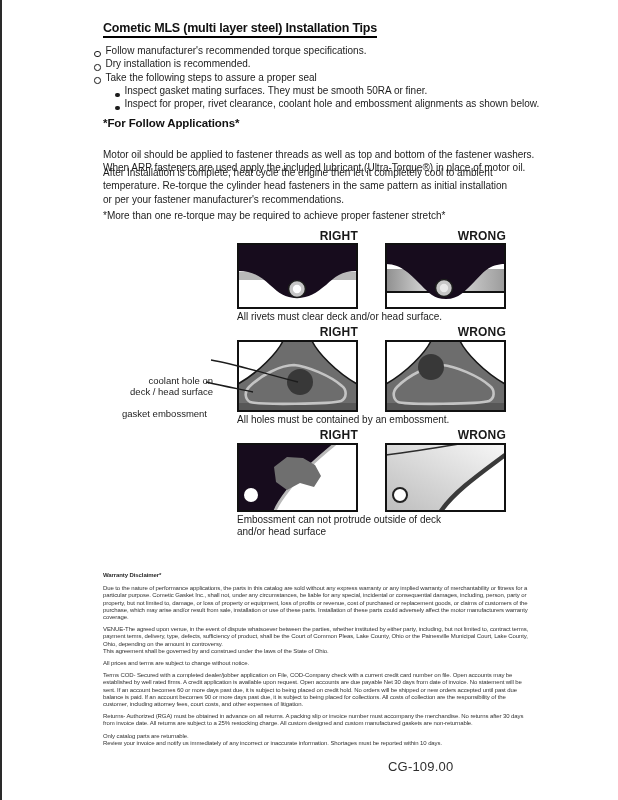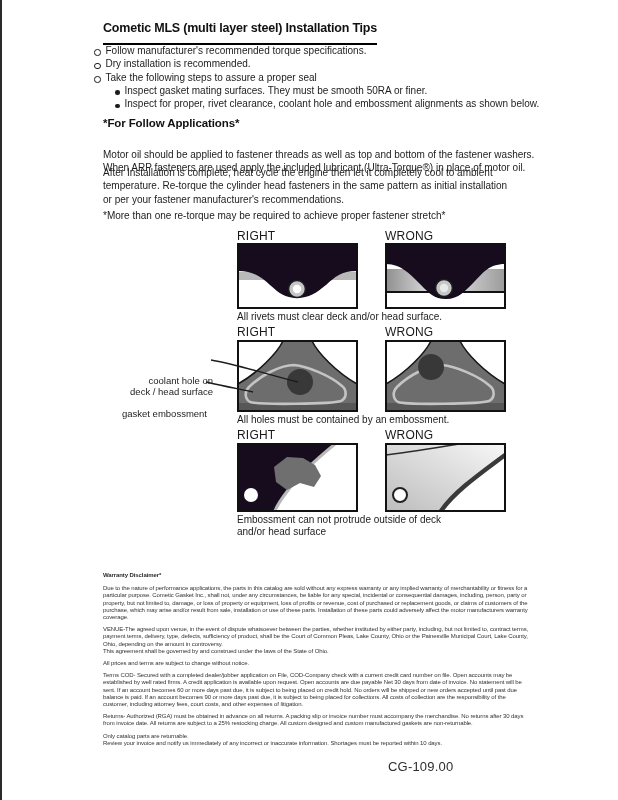--- a/index.html
+++ b/index.html
@@ -4,31 +4,31 @@
 <style>
   html,body{margin:0;padding:0;background:#ffffff;}
   .page{
     position:relative;width:618px;height:800px;background:#fff;overflow:hidden;
     font-family:"Liberation Sans","DejaVu Sans",sans-serif;color:#222;
   }
   .scan-edge{position:absolute;left:0;top:0;width:2px;height:800px;background:#2a2a2a;}
   .abs{position:absolute;}
   .title{
     left:103px;top:21px;font-size:12.5px;font-weight:bold;letter-spacing:-0.2px;color:#111;
-    border-bottom:2px solid #000;padding-bottom:8px;
+    border-bottom:2px solid #000;padding-bottom:1px;
   }
   .bullets{left:94px;top:44px;width:470px;font-size:10px;line-height:13.3px;color:#1c1c1c;}
-  .b-row{display:flex;align-items:center;}
+  .b-row{display:flex;align-items:flex-end;}
   .b-row .mk{flex:0 0 auto;width:4.5px;height:4.5px;border-radius:50%;margin:4.2px 5px 0 0;}
   .mk-open{border:1px solid #1c1c1c;background:transparent;}
   .mk-fill{background:#1c1c1c;margin-left:21px !important;}
   .heading{left:103px;top:117px;font-size:11.5px;font-weight:bold;color:#111;letter-spacing:-0.1px;}
   .para{left:103px;width:458px;font-size:10px;line-height:13.3px;color:#1c1c1c;white-space:pre-line;}
   .p1{top:148px;} .p2{top:166px;} .p3{top:209px;}
-  .dg-label{width:121px;text-align:left;font-size:12px;font-weight:400;color:#191919;letter-spacing:0.2px;}
+  .dg-label{width:121px;text-align:right;font-size:12px;font-weight:700;color:#191919;letter-spacing:0.2px;}
   .col-l{left:237px;} .col-r{left:385px;}
   .r1-lab{top:229px;} .r2-lab{top:325px;} .r3-lab{top:428px;}
   .dg-box{width:121px;}
   .r1-box{top:243px;height:66px;} .r2-box{top:340px;height:72px;} .r3-box{top:443px;height:69px;}
   .dg-box svg{display:block;width:121px;}
   .caption{left:237px;width:300px;font-size:10px;line-height:11.5px;color:#1c1c1c;white-space:pre-line;}
   .cap1{top:311px;} .cap2{top:414px;} .cap3{top:514px;}
   .anno{font-size:9.5px;line-height:11px;color:#1c1c1c;text-align:right;white-space:pre-line;margin-top:32px;}
   .anno-coolant{left:110px;top:343px;width:103px;}
   .anno-emboss{left:110px;top:376px;width:97px;}

